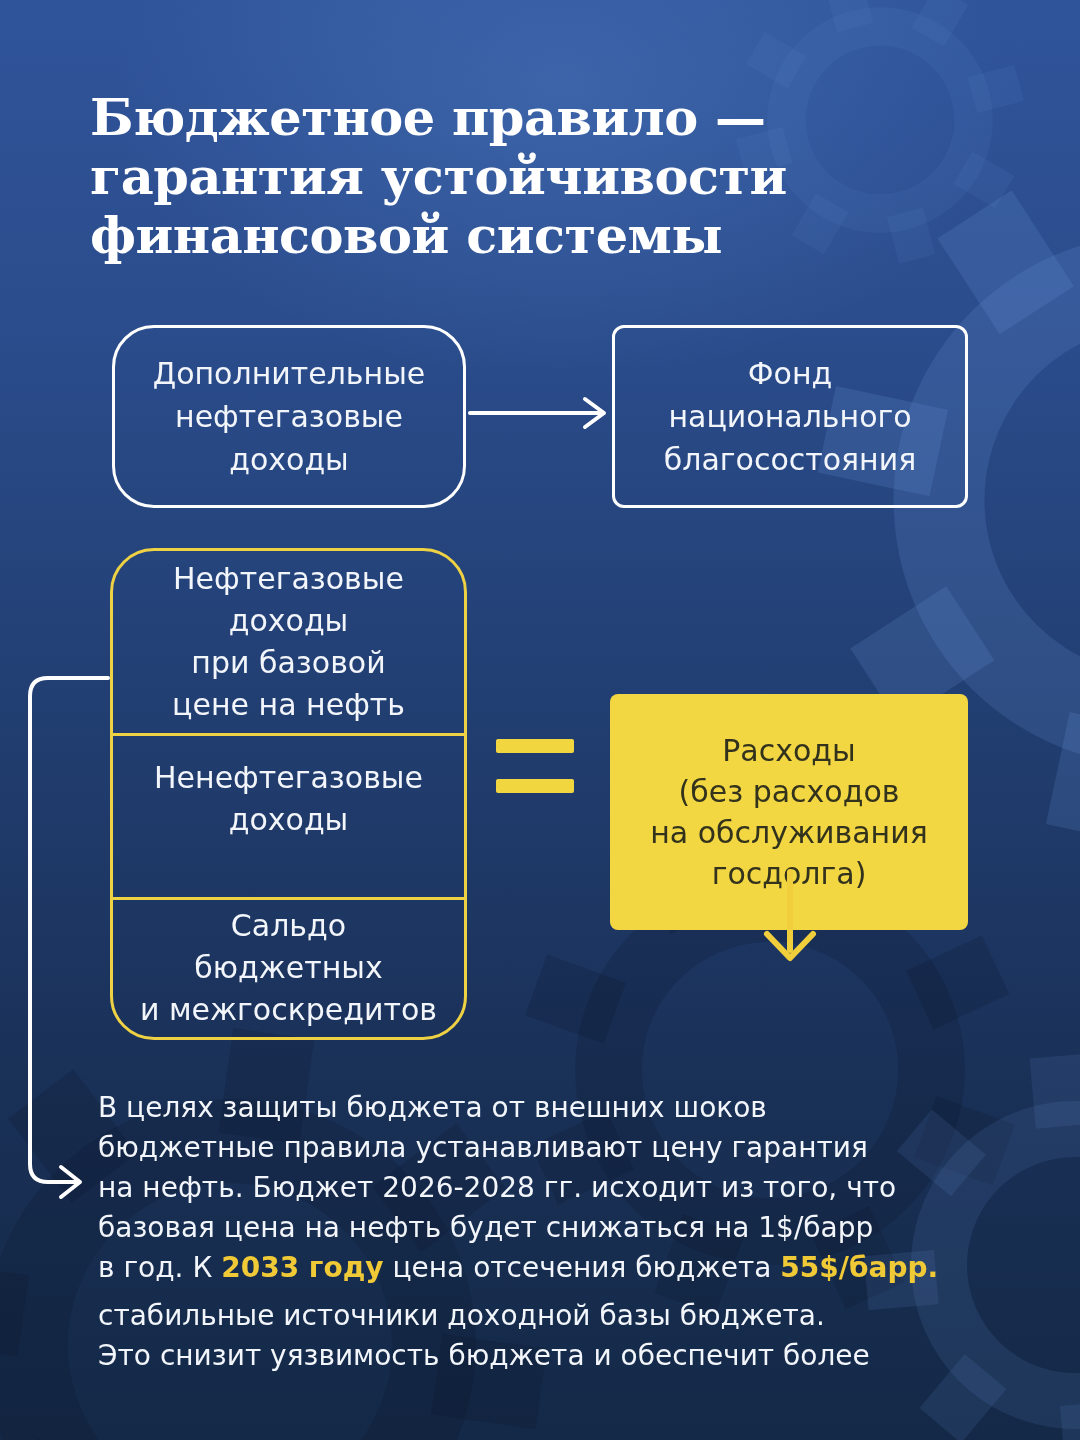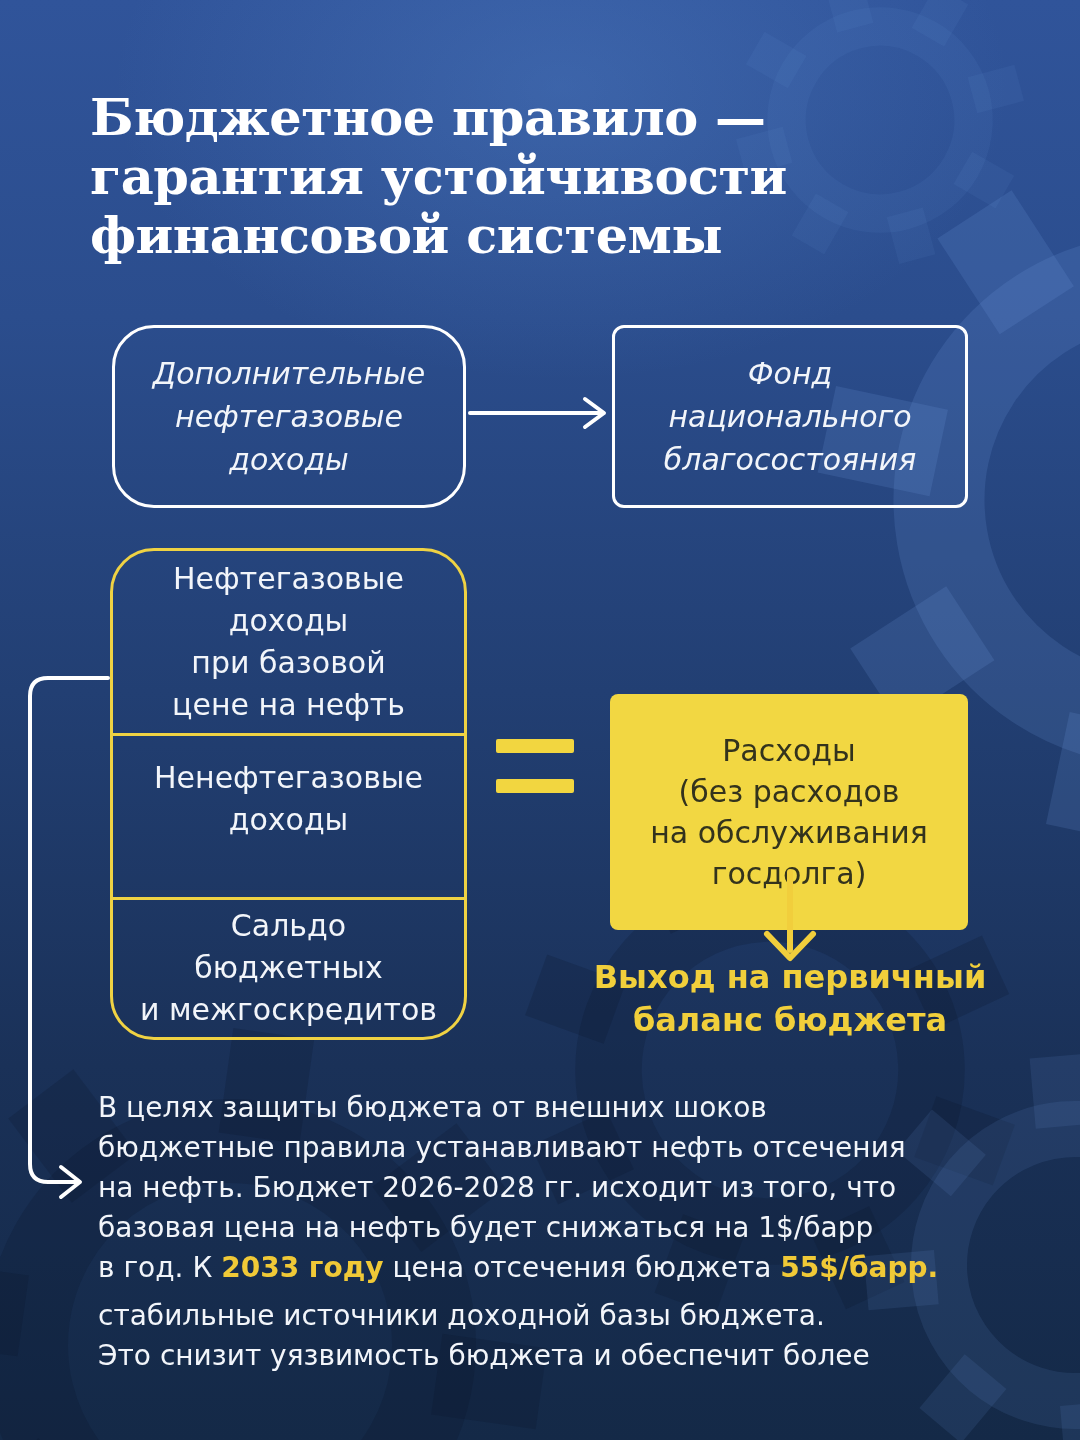--- a/index.html
+++ b/index.html
@@ -20,21 +20,21 @@
   .title{
     position:absolute;left:90px;top:88px;width:860px;
     font-family:"DejaVu Serif","Liberation Serif",serif;
     font-weight:bold;font-size:51px;line-height:59px;letter-spacing:-0.5px;
     color:#ffffff;
   }
 
   .outline-box{
     position:absolute;border:3px solid #ffffff;border-radius:42px;
     display:flex;align-items:center;justify-content:center;text-align:center;
-    color:#f2f5fa;font-size:30px;line-height:43px;font-style:italic;
+    color:#f2f5fa;font-size:30px;line-height:43px;
   }
   .box-oil{left:112px;top:325px;width:348px;height:177px;}
   .box-nwf{left:612px;top:325px;width:350px;height:177px;border-radius:12px;}
 
   .stack{
     position:absolute;left:110px;top:548px;width:357px;height:492px;
     border:3px solid #efd243;border-radius:44px;
     display:flex;flex-direction:column;color:#f2f5fa;text-align:center;
     box-sizing:border-box;
   }
@@ -142,26 +142,24 @@
       <g stroke="#f1ce3c" stroke-width="6" fill="none" stroke-linecap="round" stroke-linejoin="round">
         <path d="M790,872 V950"></path>
         <path d="M767,934 L790,958 L813,934"></path>
       </g>
       <g stroke="#ffffff" stroke-width="4" fill="none" stroke-linecap="round" stroke-linejoin="round">
         <path d="M108,678 H48 Q30,678 30,696 V1164 Q30,1182 48,1182 H76"></path>
         <path d="M61,1167 L80,1182 L61,1197"></path>
       </g>
     </svg>
 
-    <div class="ylabel pre">Выход на первичный
-баланс бюджета</div>
 
     <div class="para para-1">
       <div>В целях защиты бюджета от внешних шоков</div>
-      <div>бюджетные правила устанавливают нефть отсечения</div>
+      <div>бюджетные правила устанавливают цену гарантия</div>
       <div>на нефть. Бюджет 2026-2028 гг. исходит из того, что</div>
       <div>базовая цена на нефть будет снижаться на 1$/барр</div>
       <div><span>в год. К </span><span class="hl">2033 году</span><span> цена отсечения бюджета </span><span class="hl">55$/барр.</span></div>
     </div>
 
     <div class="para para-2">
       <div>стабильные источники доходной базы бюджета.</div>
       <div>Это снизит уязвимость бюджета и обеспечит более</div>
     </div>
 

